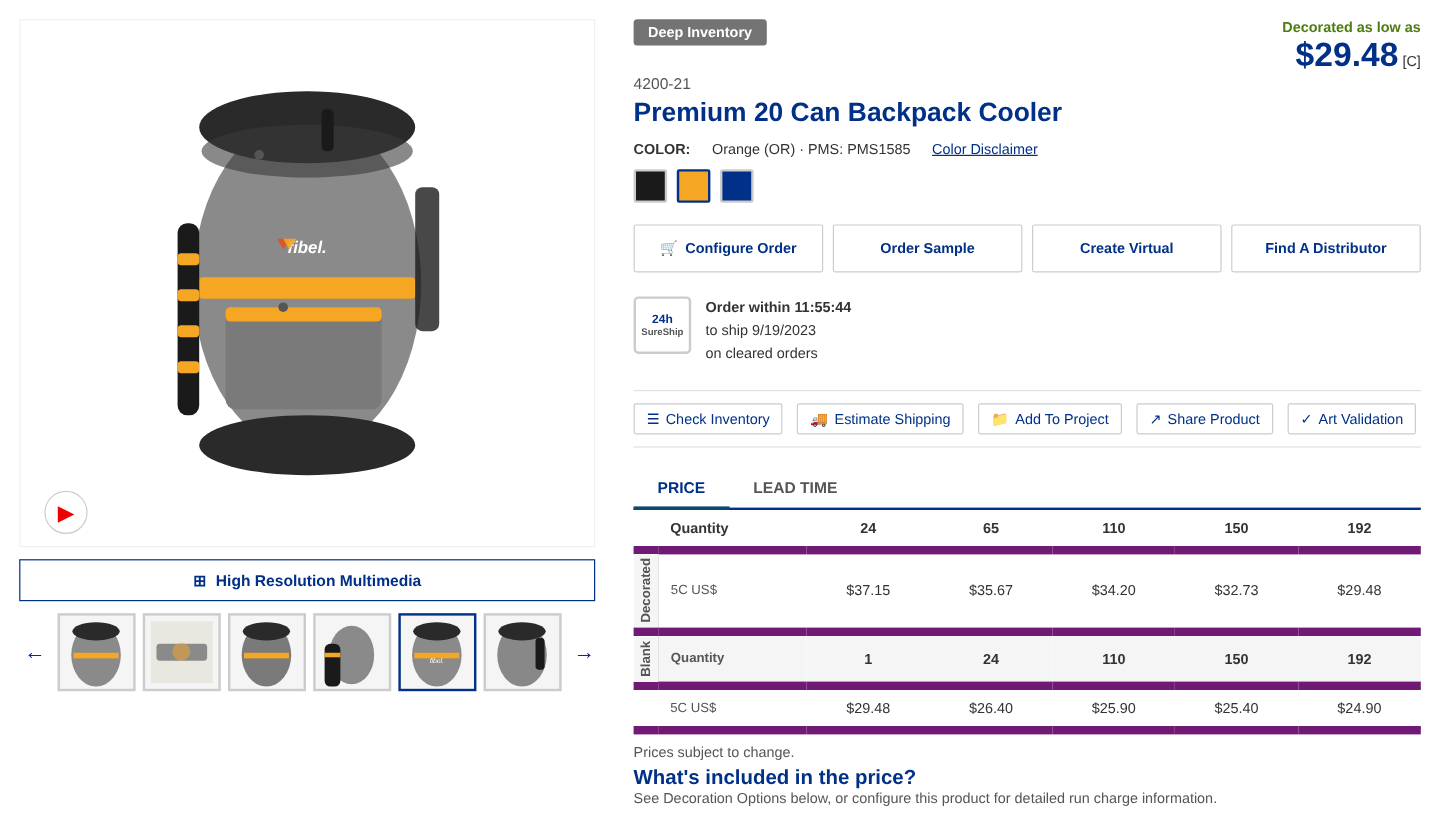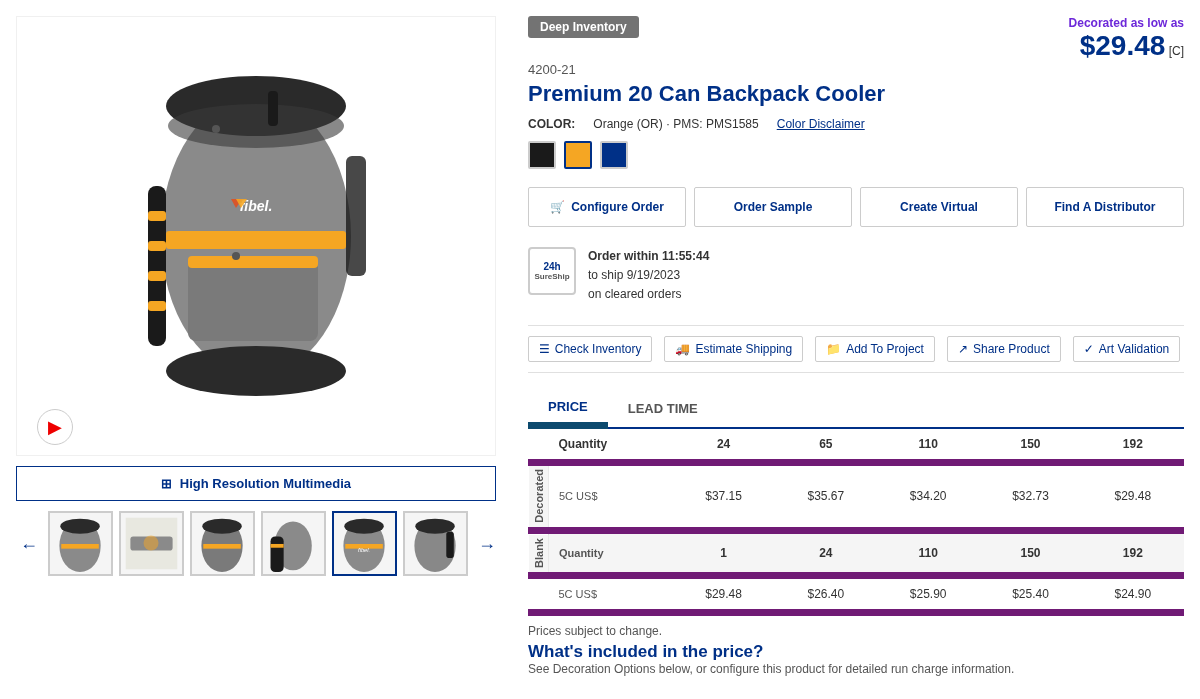--- a/index.html
+++ b/index.html
@@ -32,21 +32,21 @@
       color: #333;
     }
     .price-top-right .big-price {
       font-size: 28px;
       font-weight: bold;
       color: #003087;
     }
     .price-top-right .price-label {
       font-size: 12px;
       font-weight: bold;
-      color: #6d28d9;
+      color: #4d7c0f;
     }
     .price-top-right .price-suffix {
       font-size: 12px;
       color: #333;
     }
 
     
     .product-id {
       font-size: 13px;
       color: #555;
@@ -153,21 +153,21 @@
       padding: 8px 20px;
       font-size: 13px;
       font-weight: bold;
       cursor: pointer;
       color: #555;
       border: none;
       background: none;
     }
     .price-tab.active {
       color: #003087;
-      border-bottom: 7px solid #0c4a6e;
+      border-bottom: 3px solid #0c4a6e;
       margin-bottom: -2px;
     }
 
     .price-table { width: 100%; border-collapse: collapse; font-size: 12px; }
     .price-table th, .price-table td {
       padding: 8px 10px;
       border-bottom: 7px solid #701a75;
       text-align: center;
     }
     .price-table th { font-weight: bold; background: #fff; }

